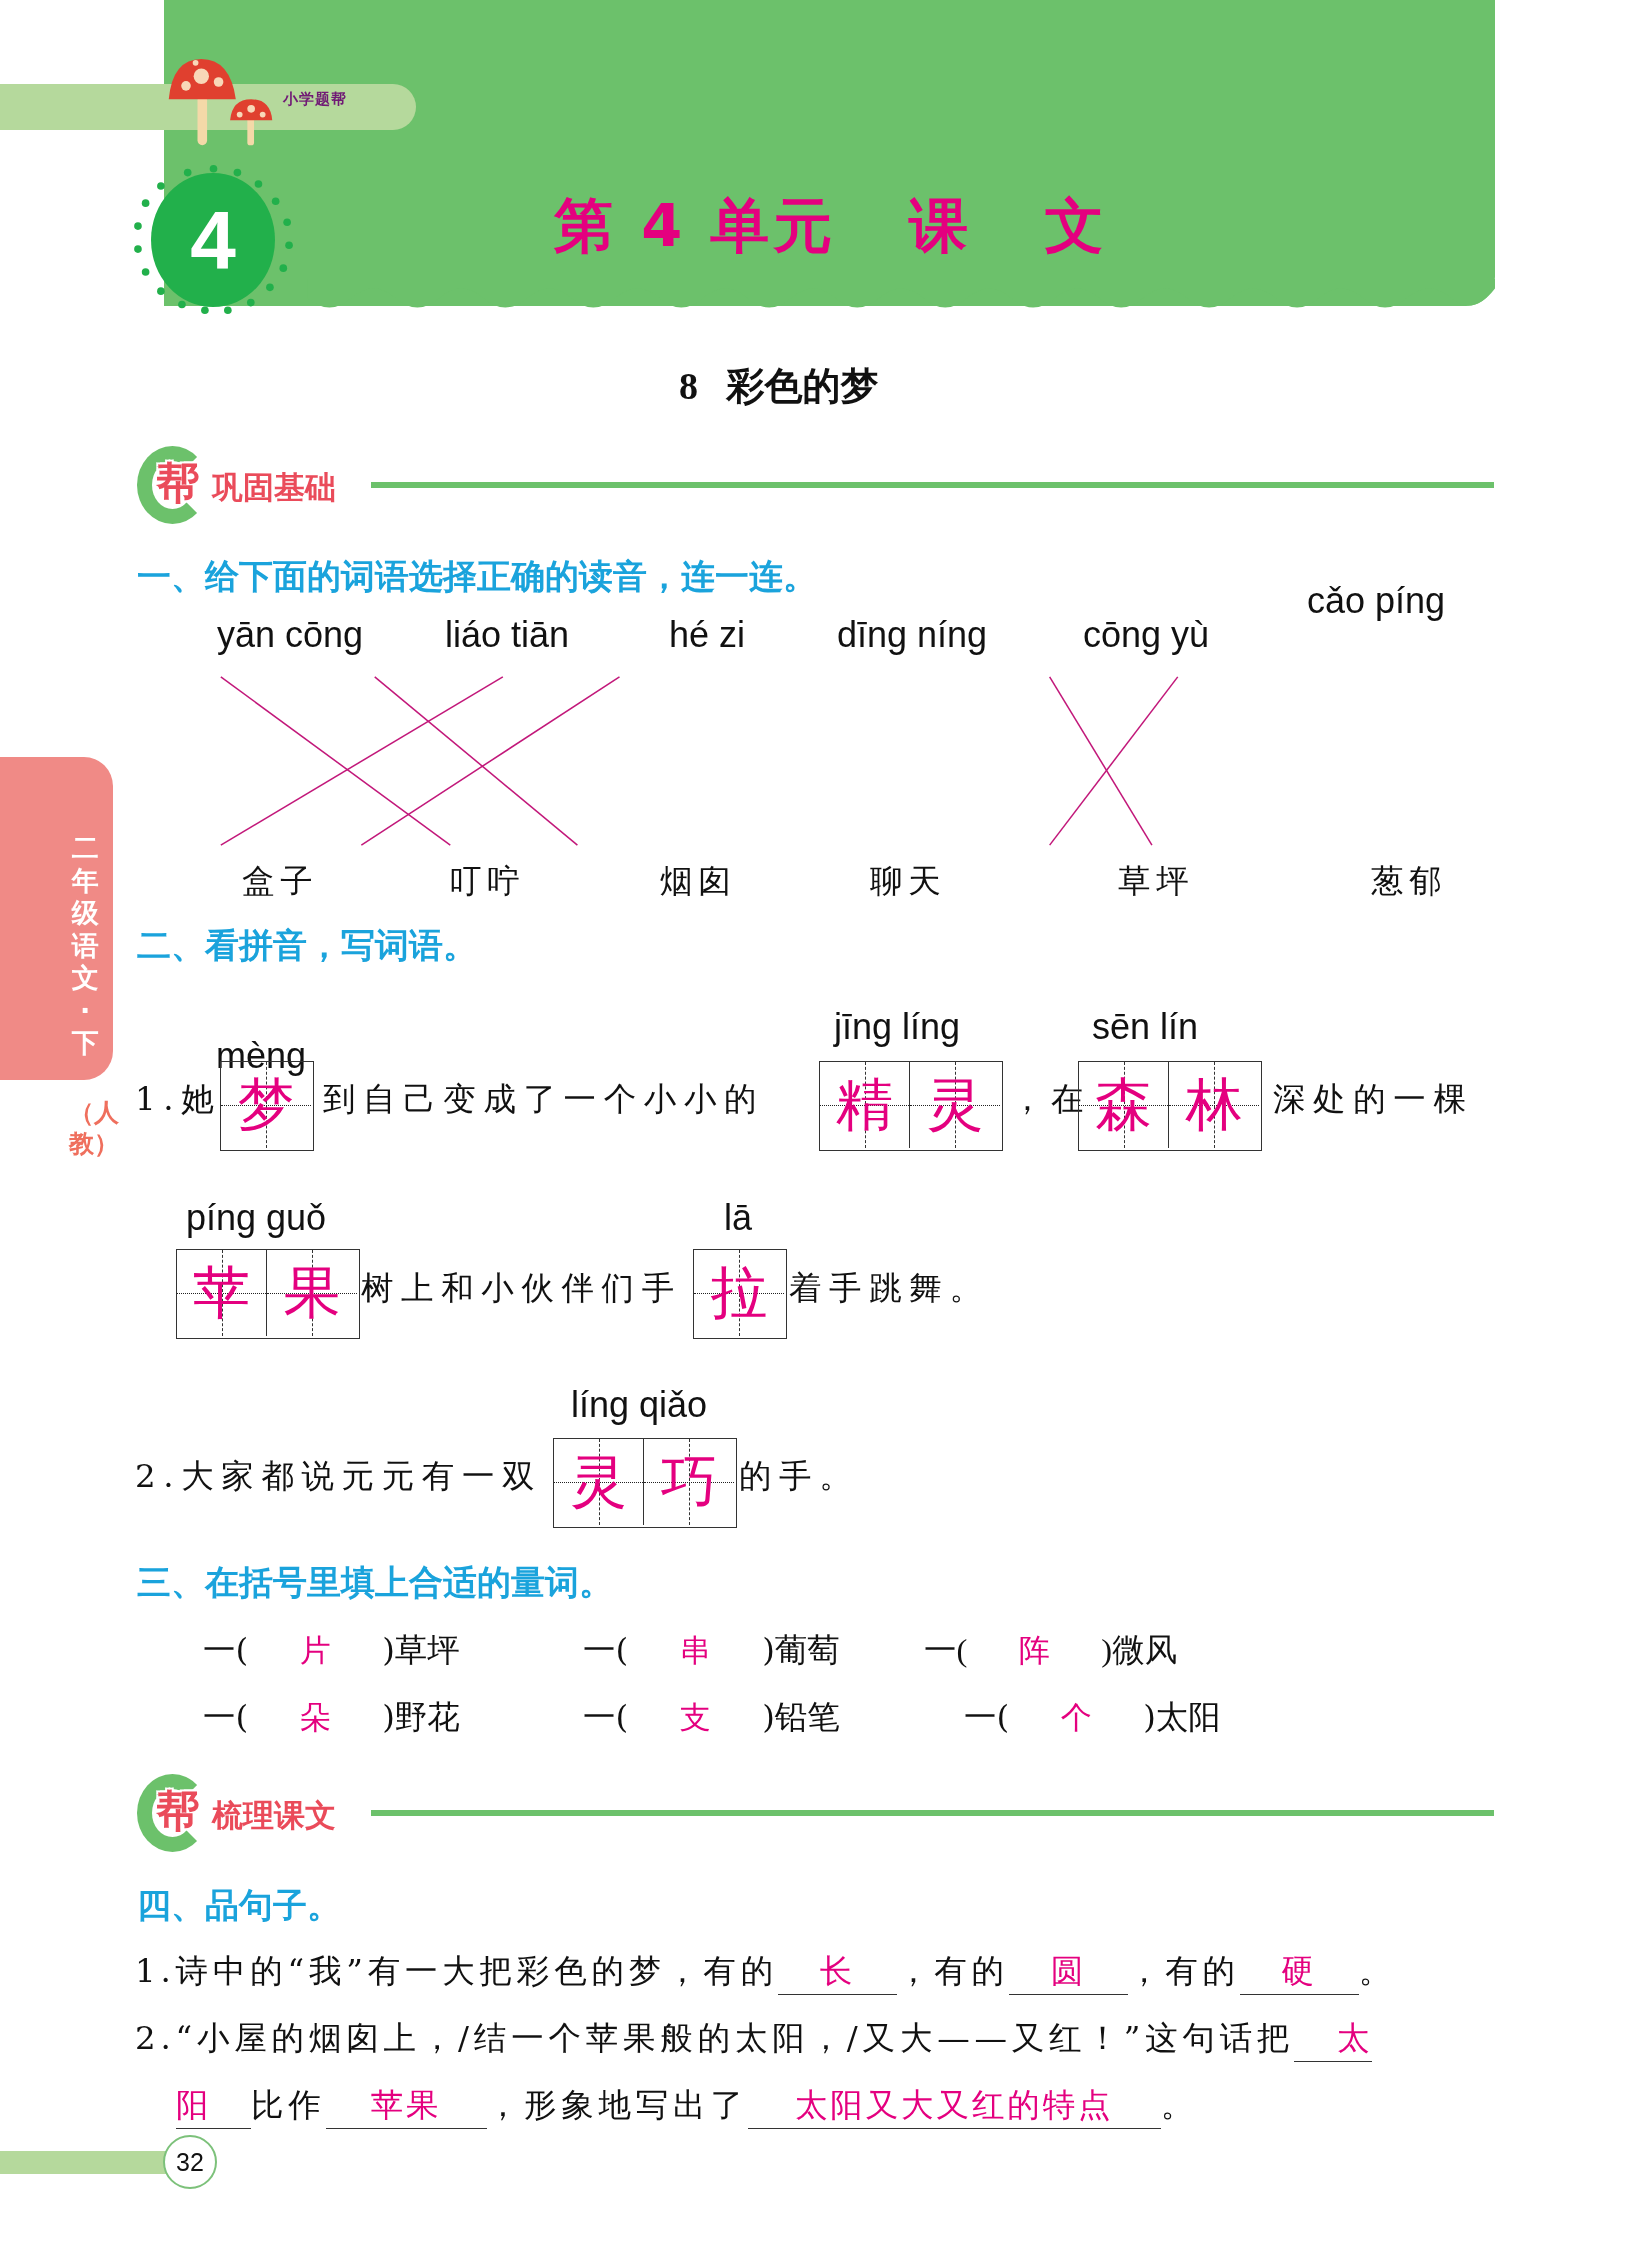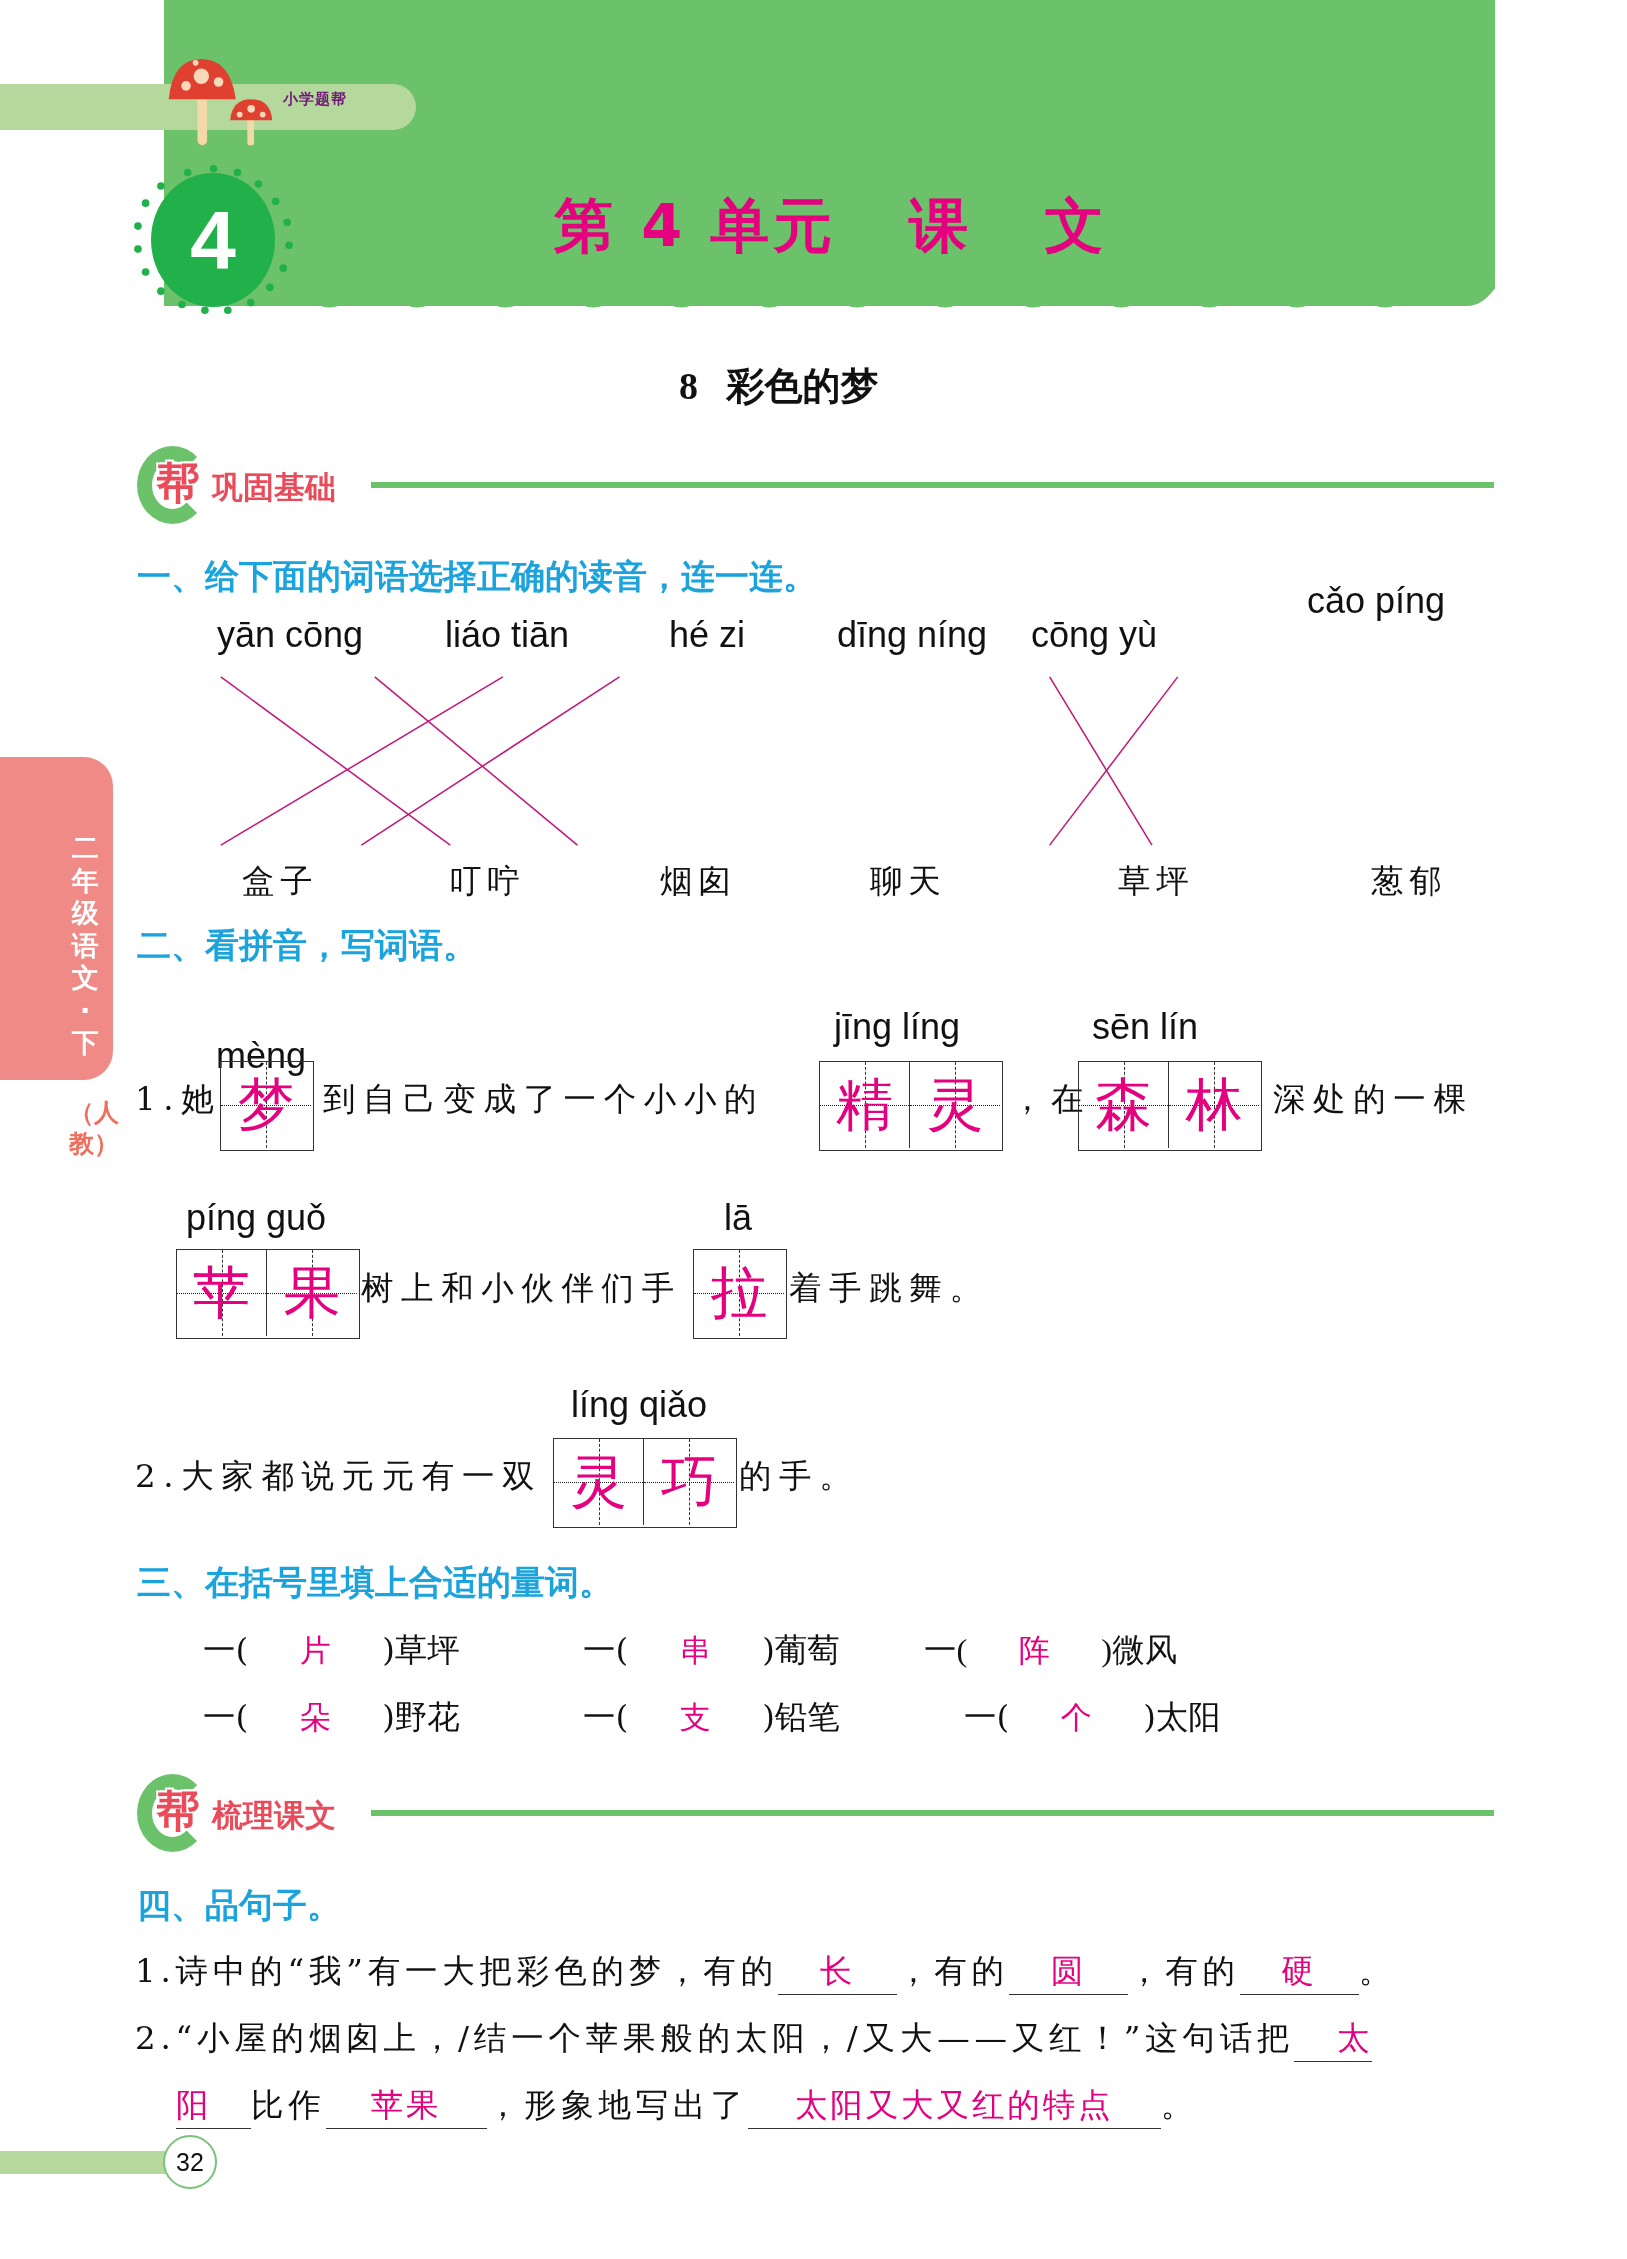--- a/index.html
+++ b/index.html
@@ -128,21 +128,21 @@
   <span class="label">巩固基础</span>
   <div class="rule"></div>
 </div>
 
 <div class="q-heading" style="top:554px;">一、给下面的词语选择正确的读音，连一连。</div>
 
 <div class="pinyin" style="left:193px; top:614px;margin-left:24px;">yān cōng</div>
 <div class="pinyin" style="left:445px; top:614px;">liáo tiān</div>
 <div class="pinyin" style="left:669px; top:614px;">hé zi</div>
 <div class="pinyin" style="left:837px; top:614px;">dīng níng</div>
-<div class="pinyin" style="left:1031px; top:614px;">cōng yù</div>
+<div class="pinyin" style="left:1083px; top:614px;">cōng yù</div>
 <div class="pinyin" style="left:1307px; top:580px;">cǎo píng</div>
 
 <svg class="lines-svg" viewBox="0 0 1703 2364" width="1628" height="2260">
   <g stroke="#c2187a" stroke-width="1.6">
     <line x1="231" y1="708" x2="471" y2="884"></line>
     <line x1="392" y1="708" x2="604" y2="884"></line>
     <line x1="526" y1="708" x2="231" y2="884"></line>
     <line x1="648" y1="708" x2="378" y2="884"></line>
     <line x1="1098" y1="708" x2="1205" y2="884"></line>
     <line x1="1232" y1="708" x2="1098" y2="884"></line>

